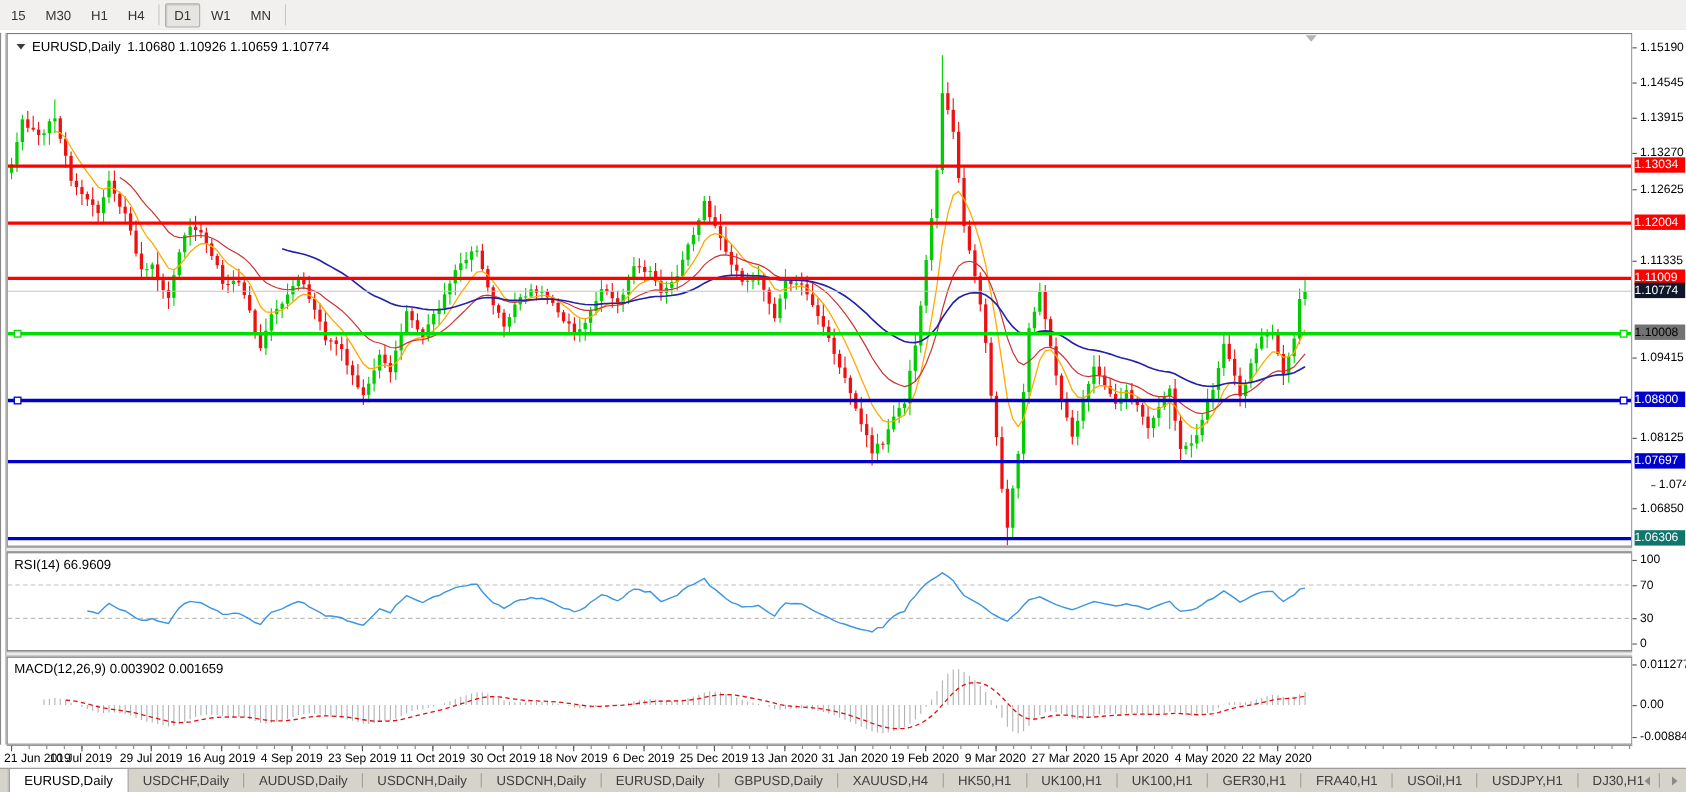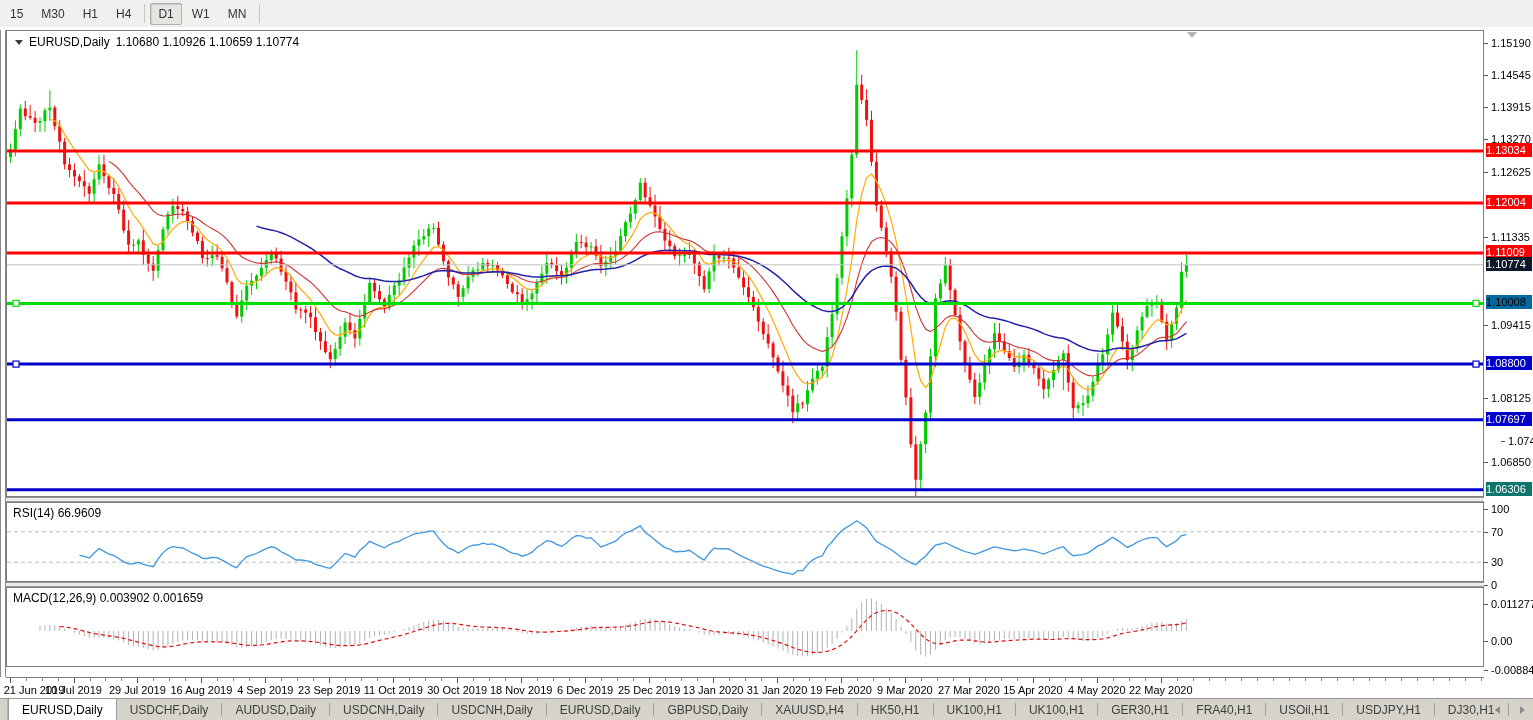--- a/index.html
+++ b/index.html
@@ -14,21 +14,21 @@
   .tf-btn.active{background:#e7e5e2;border:1px solid #aeaeae;box-shadow:inset 1px 1px 1px rgba(0,0,0,.12);}
   .tf-sep{width:1px;height:19px;background:#c6c6c6;margin:0 4px;}
 
   
   #chart-window{position:absolute;top:27px;left:0;right:0;bottom:0;background:#fff;}
   #left-frame{position:absolute;left:0;top:3px;width:4px;height:647px;background:#fff;
               border-left:1px solid #8a8a8a;border-right:1px solid #8a8a8a;}
   #plot-col{position:absolute;left:6px;top:3px;width:1478px;height:647px;}
   .panel{position:relative;box-sizing:border-box;border:1px solid #7d7d7d;background:#fff;overflow:hidden;}
   #main-panel{height:467px;}
-  #rsi-panel{height:80px;}
+  #rsi-panel{height:90px;}
   #macd-panel{height:80px;}
   .splitter{height:5px;background:#ececec;border-top:1px solid #9a9a9a;border-bottom:1px solid #9a9a9a;
             box-sizing:border-box;cursor:row-resize;}
   svg{display:block;}
 
   #ohlc-header{position:absolute;left:8px;top:4px;font-size:12px;color:#000;display:flex;
                align-items:center;gap:6px;white-space:nowrap;}
   #chart-menu-triangle{width:0;height:0;border-left:4px solid transparent;border-right:4px solid transparent;
                border-top:5px solid #3c3c3c;display:inline-block;}
   #shift-marker{position:absolute;top:1px;width:0;height:0;border-left:5px solid transparent;
@@ -994,21 +994,21 @@
         <div class="ptick" style="top: 135.657px;">1.12625</div>
         <div class="ptick" style="top: 200.576px;">1.11335</div>
         <div class="ptick" style="top: 289px;">1.09415</div>
         <div class="ptick" style="top: 362.119px;">1.08125</div>
         <div class="ptick" style="top: 405px; margin-left: 17px;">1.07495</div>
         <div class="ptick" style="top: 426.282px;">1.06850</div>
         <div class="pbadge" style="top: 113.075px; background: rgb(255, 0, 0); color: rgb(255, 255, 255);">1.13034</div>
         <div class="pbadge" style="top: 164.909px; background: rgb(255, 0, 0); color: rgb(255, 255, 255);">1.12004</div>
         <div class="pbadge" style="top: 214.982px; background: rgb(255, 0, 0); color: rgb(255, 255, 255);">1.11009</div>
         <div class="pbadge" style="top: 226.808px; background: #0f172a; color: rgb(255, 255, 255);">1.10774</div>
-        <div class="pbadge" style="top: 265.357px; background: #0369a1; color: rgb(0, 0, 0);">1.10008</div>
+        <div class="pbadge" style="top: 265.357px; background: #737373; color: rgb(0, 0, 0);">1.10008</div>
         <div class="pbadge" style="top: 326.149px; background: rgb(0, 0, 204); color: rgb(255, 255, 255);">1.08800</div>
         <div class="pbadge" style="top: 381.657px; background: rgb(0, 0, 204); color: rgb(255, 255, 255);">1.07697</div>
         <div class="pbadge" style="top: 451.659px; background: #0f766e; color: rgb(255, 255, 255);">1.06306</div>
         <div class="ptick" style="top: 473px;">100</div>
         <div class="ptick" style="top: 495.8px;">70</div>
         <div class="ptick" style="top: 526.2px;">30</div>
         <div class="ptick" style="top: 549px;">0</div>
         <div class="ptick" style="top: 568px;">0.011277</div>
         <div class="ptick" style="top: 604.988px;">0.00</div>
         <div class="ptick" style="top: 634px;">-0.008845</div>

